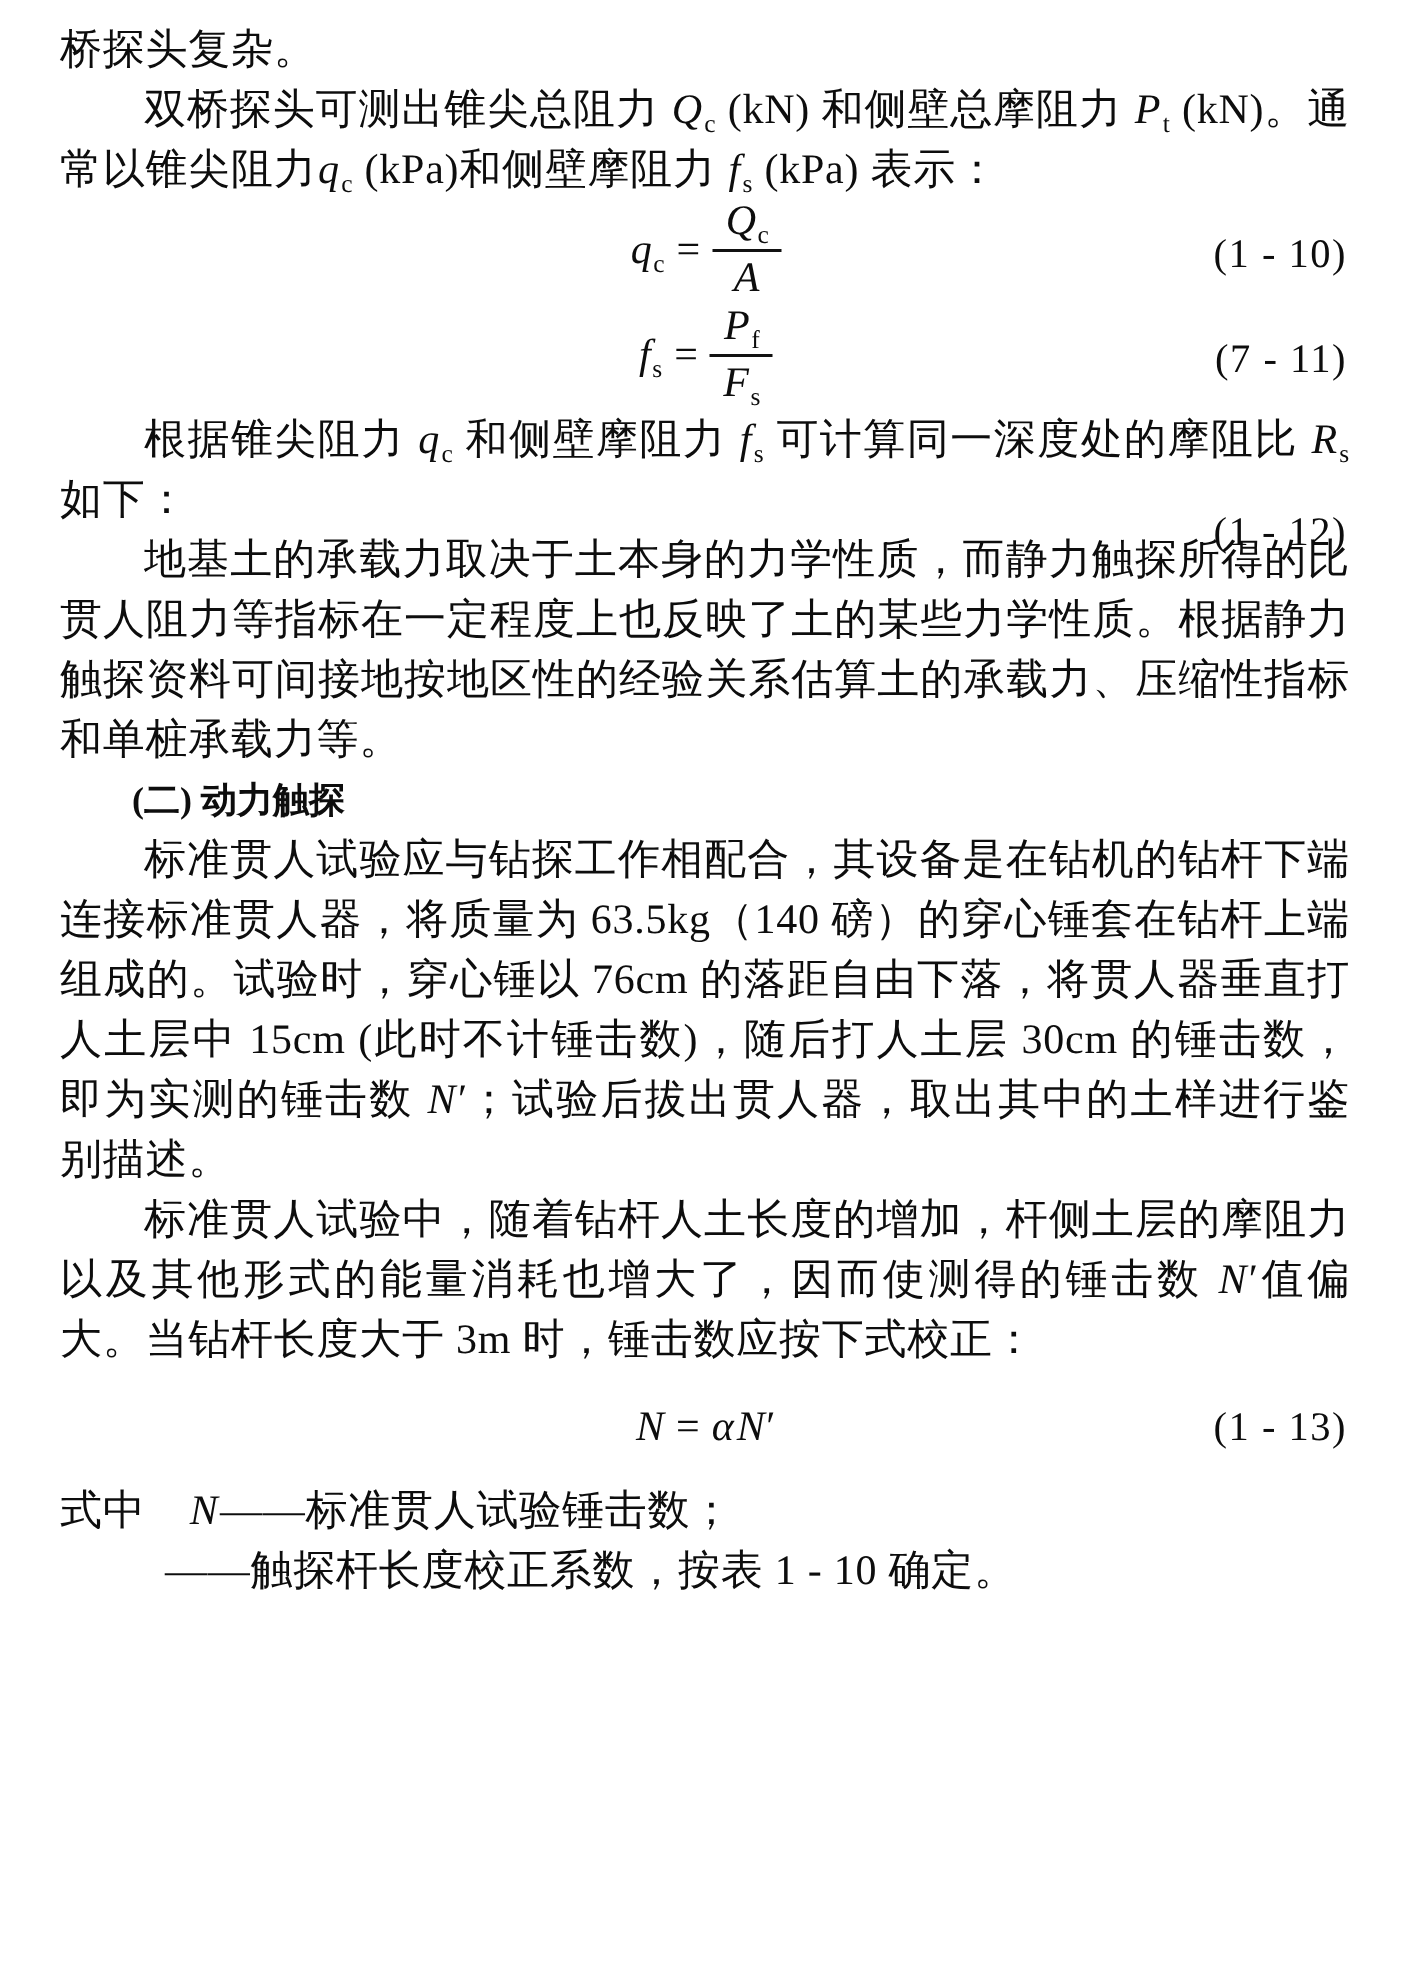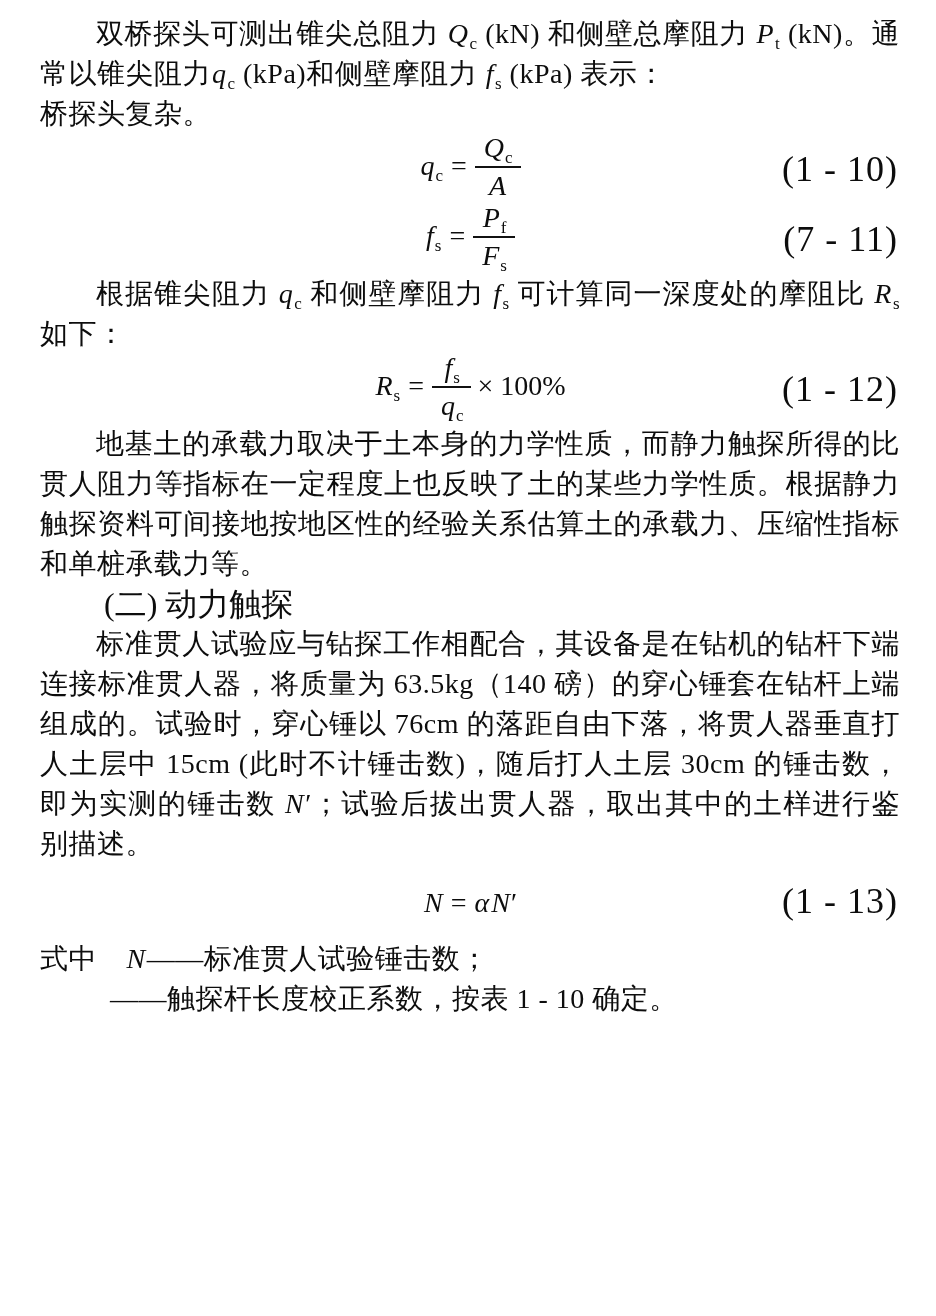--- a/index.html
+++ b/index.html
@@ -24,23 +24,23 @@
   .para {
     margin: 0;
     font-size: 28px;
     line-height: 40px;
     text-align: justify;
     letter-spacing: 0.5px;
   }
   .indent { text-indent: 2em; }
   .heading {
     margin: 0;
-    font-size: 32px;
+    font-size: 24px;
     line-height: 40px;
-    font-weight: normal;
+    font-weight: bold;
     text-indent: 2em;
   }
   .var {
     font-style: italic;
     padding: 0 1px;
   }
   sub.sub {
     font-size: 17px;
     line-height: 0;
     vertical-align: -6px;
@@ -77,66 +77,66 @@
     display: block;
     padding: 2px 8px 0;
     line-height: 32px;
   }
   .tail { padding-left: 6px; }
   .eqnum {
     position: absolute;
     right: 2px;
     top: 50%;
     transform: translateY(-50%);
-    font-size: 36px;
+    font-size: 27px;
     letter-spacing: 1px;
   }
   .def {
     margin: 0;
     font-size: 28px;
     line-height: 40px;
     text-align: left;
     letter-spacing: 0.5px;
   }
   .def-indent { padding-left: 70px; }
 </style>
 </head>
 <body>
 
 <div class="page">
 
+  <p class="para">桥探头复杂。</p>
+
   <p class="para indent">双桥探头可测出锥尖总阻力 <i class="var">Q</i><sub class="sub">c</sub> (kN) 和侧壁总摩阻力 <i class="var">P</i><sub class="sub">t</sub> (kN)。通常以锥尖阻力<i class="var">q</i><sub class="sub">c</sub> (kPa)和侧壁摩阻力 <i class="var">f</i><sub class="sub">s</sub> (kPa) 表示：</p>
-
-  <p class="para">桥探头复杂。</p>
 
   <div class="formula-row">
     <span class="math"><i class="var">q</i><sub class="sub">c</sub><span class="eq-sign">=</span><span class="frac"><span class="num"><i class="var">Q</i><sub class="sub">c</sub></span><span class="den"><i class="var">A</i><sub class="sub"></sub></span></span></span>
     <span class="eqnum">(1 - 10)</span>
   </div>
 
   <div class="formula-row">
     <span class="math"><i class="var">f</i><sub class="sub">s</sub><span class="eq-sign">=</span><span class="frac"><span class="num"><i class="var">P</i><sub class="sub">f</sub></span><span class="den"><i class="var">F</i><sub class="sub">s</sub></span></span></span>
     <span class="eqnum">(7 - 11)</span>
   </div>
 
 
   <p class="para indent">根据锥尖阻力 <i class="var">q</i><sub class="sub">c</sub> 和侧壁摩阻力 <i class="var">f</i><sub class="sub">s</sub> 可计算同一深度处的摩阻比 <i class="var">R</i><sub class="sub">s</sub> 如下：</p>
 
   <div class="formula-row">
-    <span class="math"><i class="var">R</i><sub class="sub">s</sub><span class="eq-sign">=</span><span class="frac"><span class="num"><i class="var">f</i><sub class="sub">s</sub></span><span class="den"><i class="var">q</i><sub class="sub">c</sub></span></span><span class="tail">× 100%</span></span>
     <span class="eqnum">(1 - 12)</span>
   </div>
 
   <p class="para indent">地基土的承载力取决于土本身的力学性质，而静力触探所得的比贯人阻力等指标在一定程度上也反映了土的某些力学性质。根据静力触探资料可间接地按地区性的经验关系估算土的承载力、压缩性指标和单桩承载力等。</p>
 
   <p class="heading">(二) 动力触探</p>
 
 
   <p class="para indent">标准贯人试验应与钻探工作相配合，其设备是在钻机的钻杆下端连接标准贯人器，将质量为 63.5kg（140 磅）的穿心锤套在钻杆上端组成的。试验时，穿心锤以 76cm 的落距自由下落，将贯人器垂直打人土层中 15cm (此时不计锤击数)，随后打人土层 30cm 的锤击数，即为实测的锤击数 <i class="var">N</i>′；试验后拔出贯人器，取出其中的土样进行鉴别描述。</p>
 
+  <p class="para indent">标准贯人试验中，随着钻杆人土长度的增加，杆侧土层的摩阻力以及其他形式的能量消耗也增大了，因而使测得的锤击数 <i class="var">N</i>′值偏大。当钻杆长度大于 3m 时，锤击数应按下式校正：</p>
 
   <div class="formula-row inlineform">
     <span class="math"><i class="var">N</i> = <i class="var">α</i><i class="var">N</i>′</span>
     <span class="eqnum">(1 - 13)</span>
   </div>
 
   <p class="def">式中　<i class="var">N</i>——标准贯人试验锤击数；</p>
 
   <p class="def def-indent">——触探杆长度校正系数，按表 1 - 10 确定。</p>
 

